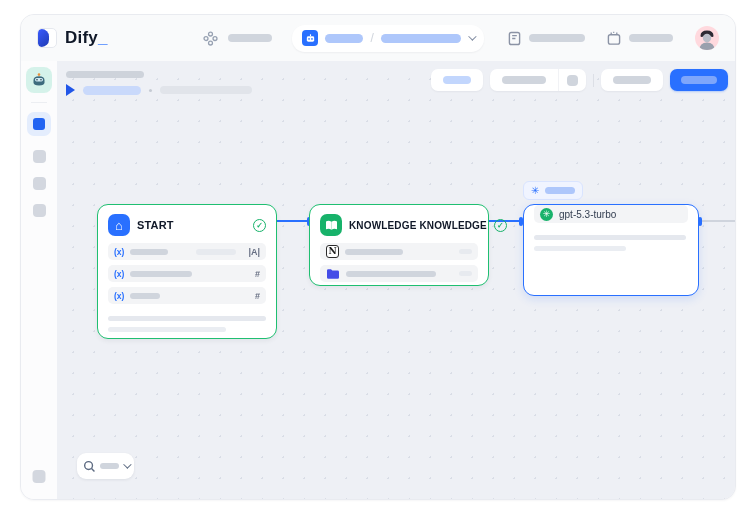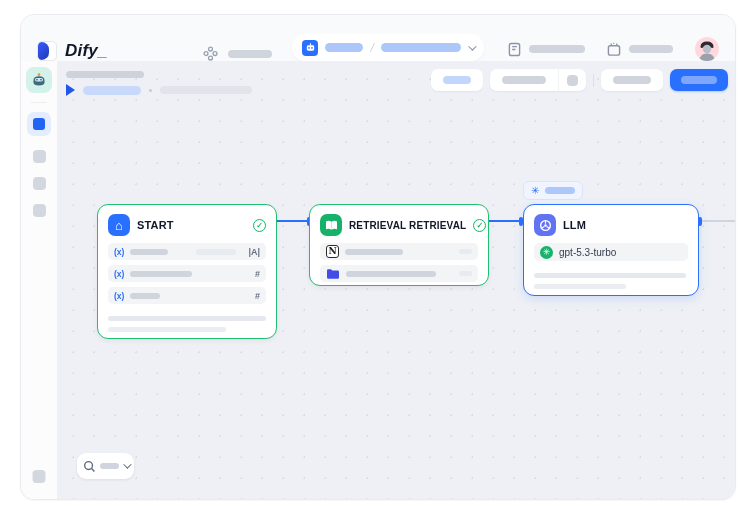--- a/index.html
+++ b/index.html
@@ -3,21 +3,21 @@
 <meta charset="utf-8">
 <style>
   * { margin:0; padding:0; box-sizing:border-box; }
   html,body { width:752px; height:512px; background:#ffffff; font-family:"Liberation Sans", sans-serif; overflow:hidden; }
 
   .window { position:absolute; left:20px; top:14px; width:716px; height:486px;
     background:#f9fafb; border:1px solid #e9ebf0; border-radius:14px; overflow:hidden;
     box-shadow:0 1px 2px rgba(16,24,40,.04); }
 
   
-  .hdr { position:absolute; left:0; top:0; right:0; height:46px; display:flex; align-items:flex-end; background:#f9fafb;font-style:italic; }
+  .hdr { position:absolute; left:0; top:0; right:0; height:46px; display:flex; align-items:center; background:#f9fafb; }
   .logo-wrap { display:flex; align-items:baseline; margin-left:16px; }
   .logo-mark { width:20px; height:20px; border-radius:5px; position:relative; overflow:hidden; background:#fff; border:1px solid #e5e8ee; align-self:center; margin-right:8px; }
   .logo-mark::before { content:""; position:absolute; left:0; top:0; width:11px; height:100%;
     background:linear-gradient(135deg,#3a5bff,#1f3bb3); border-radius:4px 8px 8px 4px; }
   .logo-text { font-size:17px; font-weight:bold; color:#101828; letter-spacing:.2px; }
   .logo-underscore { color:#2970ff; font-weight:bold; font-size:17px; }
 
   .hdr-plus { margin-left:96px; color:#98a2b3; display:flex; align-items:center; }
   .pill { border-radius:99px; display:inline-block; }
   .g-pill { background:#d0d5dd; }
@@ -256,21 +256,21 @@
     </div>
 
     <div class="node kr-node">
       <div class="node-hdr">
         <span class="node-icon" style="background:#17b26a;width:22px;">
           <svg width="13" height="11" viewBox="0 0 14 12">
             <path d="M1 1.5 Q4 0.2 7 1.8 L7 10.5 Q4 9 1 10.2 Z" fill="#ffffff"></path>
             <path d="M13 1.5 Q10 0.2 7 1.8 L7 10.5 Q10 9 13 10.2 Z" fill="#ffffff"></path>
           </svg>
         </span>
-        <span class="node-title" style="font-size:10px;">RETRIEVAL RETRIEVAL</span>
+        <span class="node-title" style="font-size:10px;">KNOWLEDGE KNOWLEDGE</span>
         <span class="check-badge">✓</span>
       </div>
       <div class="node-row">
         <span class="notion-chip">N</span>
         <span class="pill g-pill" style="width:58px;height:6px;"></span>
         <span class="pill row-right-ph" style="width:13px;height:5px;background:#e7eaef;"></span>
       </div>
       <div class="node-row">
         <svg width="14" height="12" viewBox="0 0 14 12" style="flex:none;">
           <path d="M1 2.5 Q1 1.2 2.3 1.2 L5 1.2 L6.3 2.6 L11.7 2.6 Q13 2.6 13 3.9 L13 9.5 Q13 10.8 11.7 10.8 L2.3 10.8 Q1 10.8 1 9.5 Z" fill="#444ce7"></path>
@@ -279,32 +279,20 @@
         <span class="pill row-right-ph" style="width:13px;height:5px;background:#e7eaef;"></span>
       </div>
     </div>
 
     <div class="llm-badge">
       <span class="spinner-glyph">✳</span>
       <span class="pill" style="width:30px;height:7px;background:#aec7fb;"></span>
     </div>
 
     <div class="node llm-node">
-      <div class="node-hdr">
-        <span class="node-icon" style="background:#6172f3;">
-          <svg width="13" height="13" viewBox="0 0 14 14">
-            <circle cx="7" cy="7" r="5.2" fill="none" stroke="#ffffff" stroke-width="1.5"></circle>
-            <circle cx="7" cy="7" r="1.4" fill="#ffffff"></circle>
-            <line x1="7" y1="1.8" x2="7" y2="5.2" stroke="#ffffff" stroke-width="1.3"></line>
-            <line x1="3" y1="9.8" x2="5.8" y2="8" stroke="#ffffff" stroke-width="1.3"></line>
-            <line x1="11" y1="9.8" x2="8.2" y2="8" stroke="#ffffff" stroke-width="1.3"></line>
-          </svg>
-        </span>
-        <span class="node-title">LLM</span>
-      </div>
       <div class="model-row">
         <span class="openai-chip">✳</span>
         <span class="model-name">gpt-5.3-turbo</span>
       </div>
       <div class="desc-lines">
         <div class="dline" style="width:152px;"></div>
         <div class="dline" style="width:92px;background:#eaedf2;"></div>
       </div>
     </div>
 

